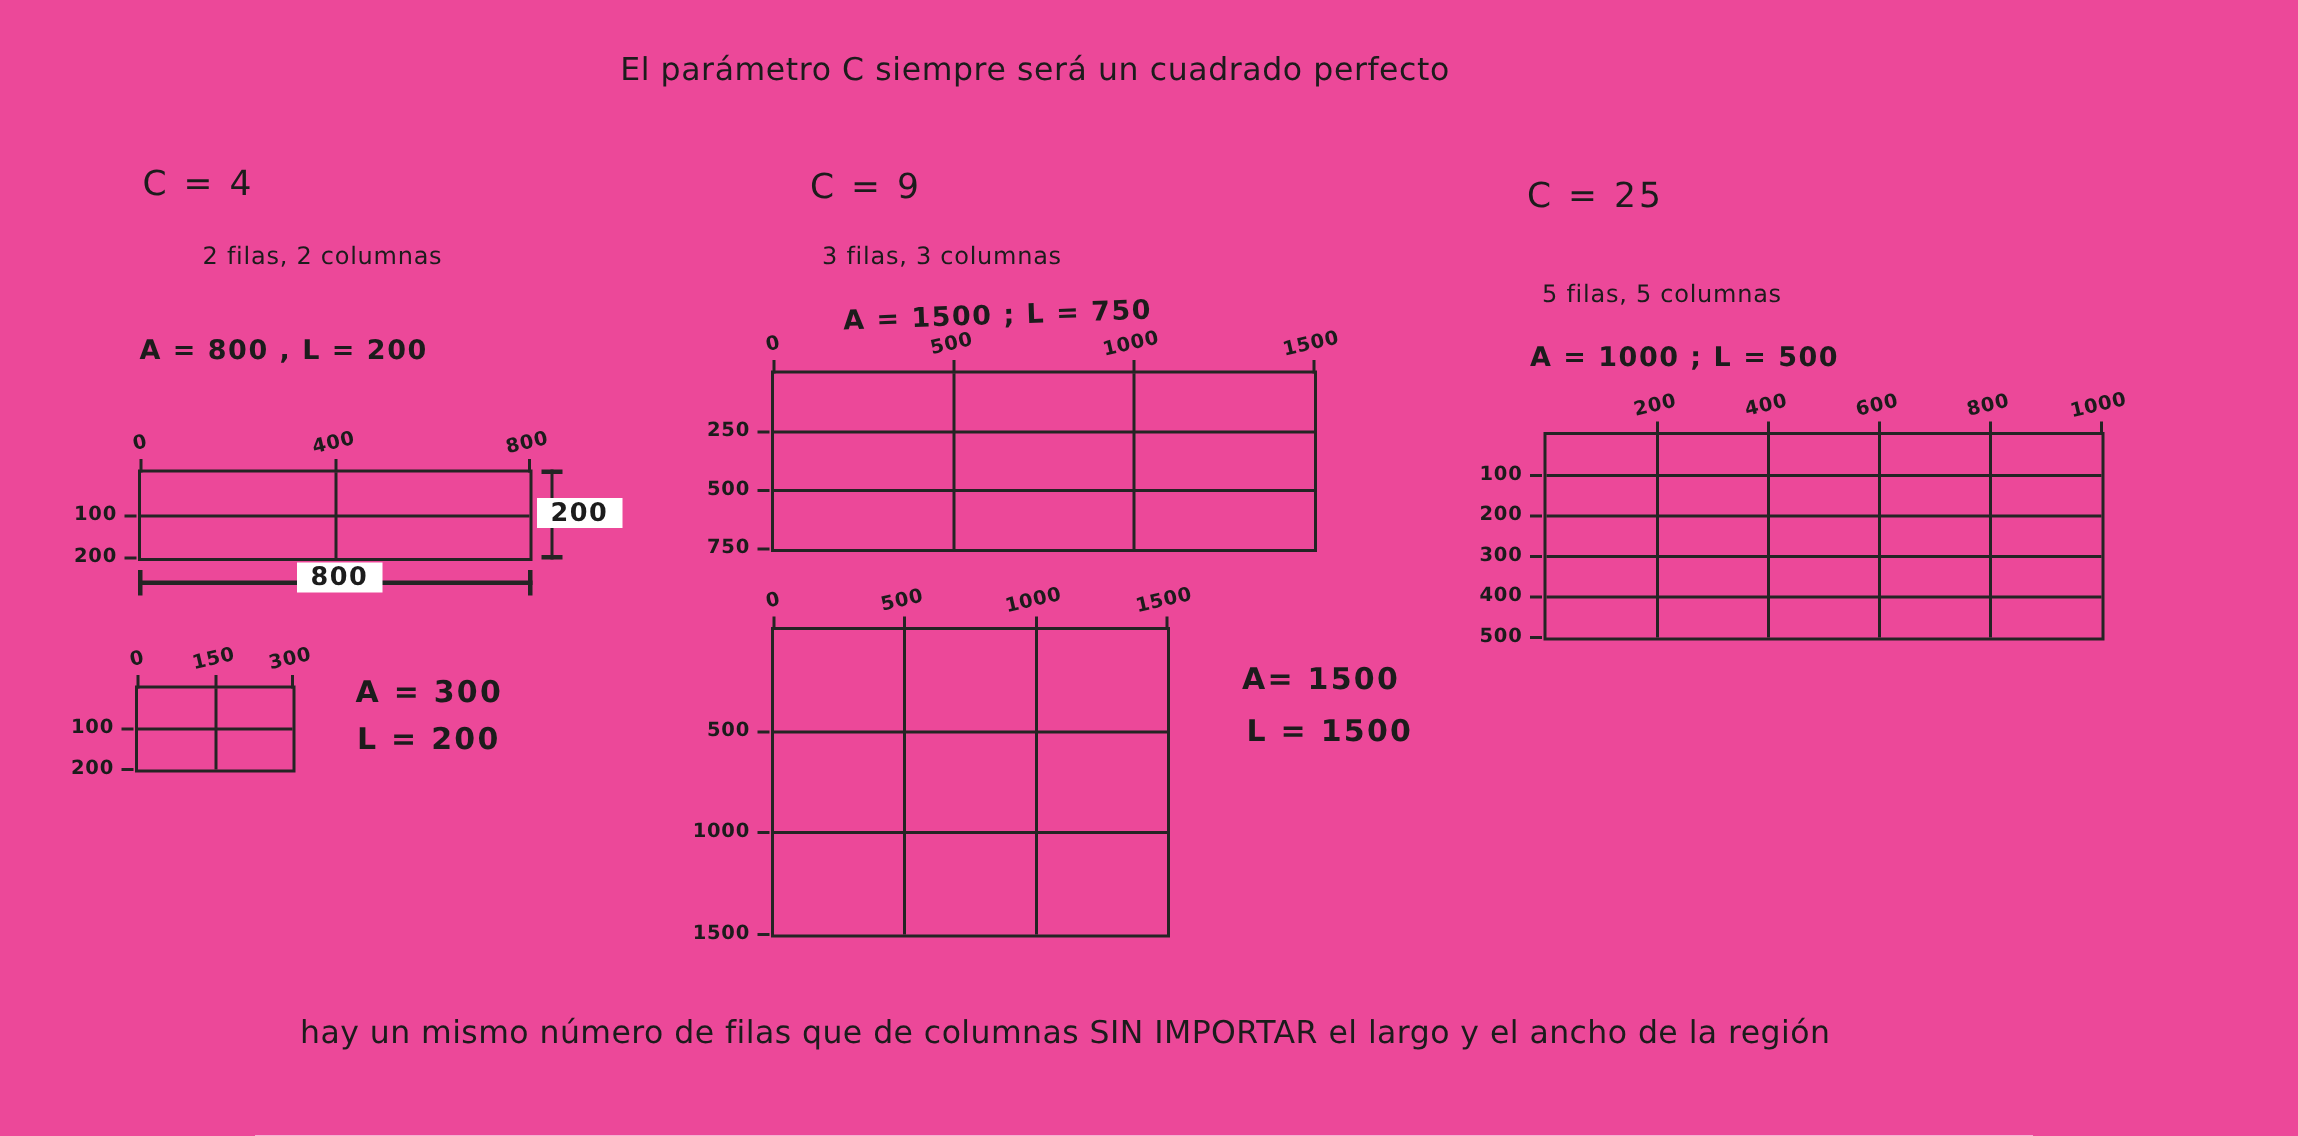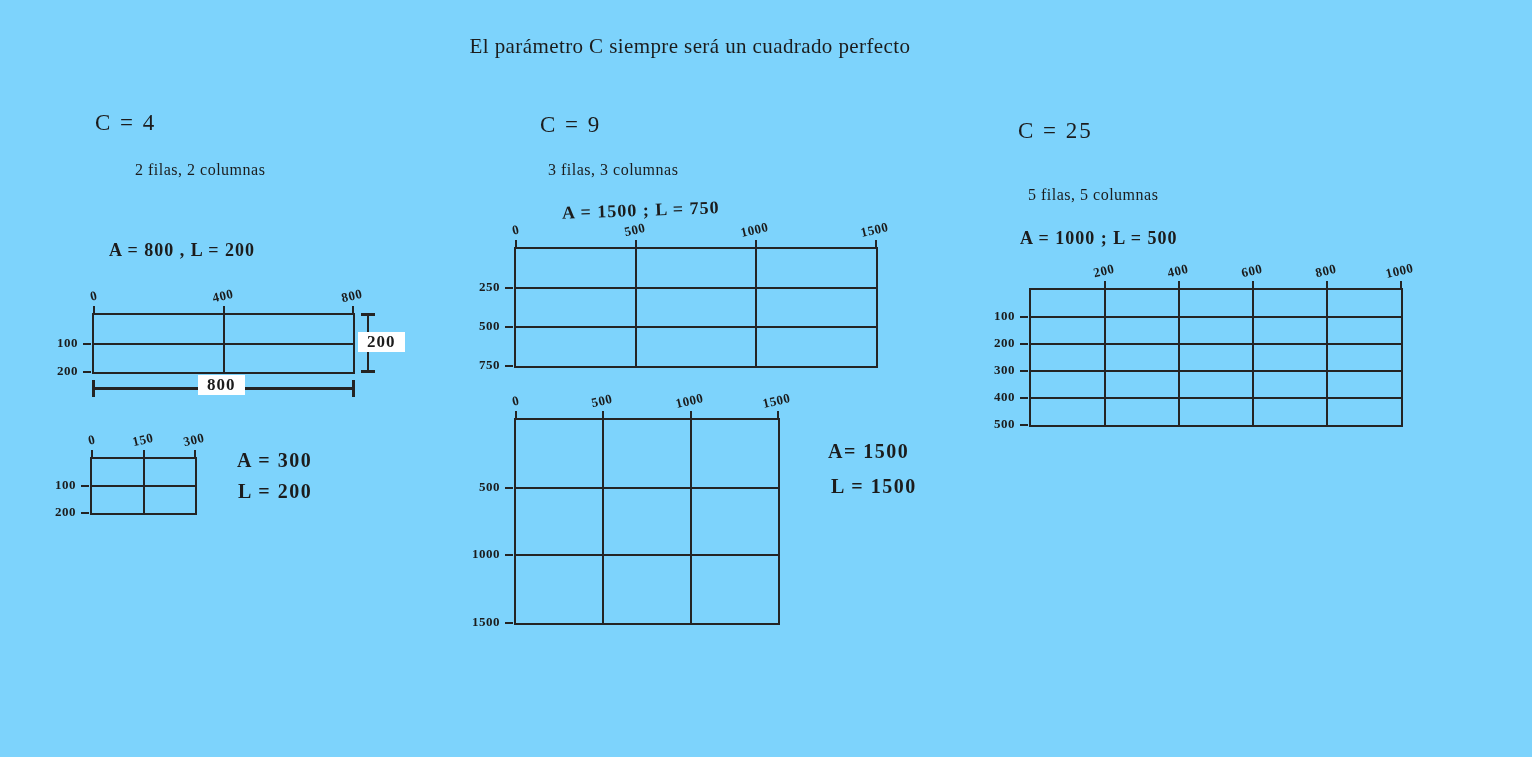--- a/index.html
+++ b/index.html
@@ -5,23 +5,22 @@
   * { margin:0; padding:0; box-sizing:border-box; }
   html,body { background:#ffffff; }
   body {
     font-family:"DejaVu Sans", sans-serif;
     color:#1c1c1c;
   }
   .canvas {
     position:relative;
     width:1532px;
     height:757px;
-    background:#7dd3fc;
+    background:#ec4899;
     overflow:hidden;
-    font-family:Liberation Serif, serif;
   }
   .txt { position:absolute; white-space:nowrap; }
   .title {
     left:360px; top:34px; width:660px;
     text-align:center;
     font-size:21px;
     letter-spacing:0.4px;
   }
   .heading { font-size:23px; letter-spacing:2px; }
   .subheading { font-size:16px; letter-spacing:0.5px; }
@@ -96,21 +95,21 @@
 </head>
 <body>
 
 <div class="canvas">
 
   <div class="txt title">El parámetro C siempre será un cuadrado perfecto</div>
 
   <div>
     <div class="txt heading" style="left:95px; top:110px;">C = 4</div>
     <div class="txt subheading" style="left:135px; top:161px;">2 filas, 2 columnas</div>
-    <div class="txt params" style="left:93px; top:240px;margin-left:16px;">A = 800 ,   L = 200</div>
+    <div class="txt params" style="left:93px; top:223px;">A = 800 ,   L = 200</div>
 
     <div class="grid" style="left:92px; top:313px; width:263px; height:61px;">
         <div class="vline" style="left: 50%;"></div>
         <div class="hline" style="top: 50%;"></div>
         <div class="xtick" style="left: 0%;"></div>
         <div class="xlab" style="left: 0%;">0</div>
         <div class="xtick" style="left: 50%;"></div>
         <div class="xlab" style="left: 50%;">400</div>
         <div class="xtick" style="left: 100%;"></div>
         <div class="xlab" style="left: 100%;">800</div>
@@ -226,14 +225,15 @@
         <div class="ylab" style="top: 40%;">200</div>
         <div class="ytick" style="top: 60%;"></div>
         <div class="ylab" style="top: 60%;">300</div>
         <div class="ytick" style="top: 80%;"></div>
         <div class="ylab" style="top: 80%;">400</div>
         <div class="ytick" style="top: 100%;"></div>
         <div class="ylab" style="top: 100%;">500</div>
       </div>
   </div>
 
+  <div class="txt footer-line" style="left:200px; top:676px;">hay un mismo número de filas que de columnas SIN IMPORTAR el largo y el ancho de la región</div>
 
 </div>
 
 </body></html>

